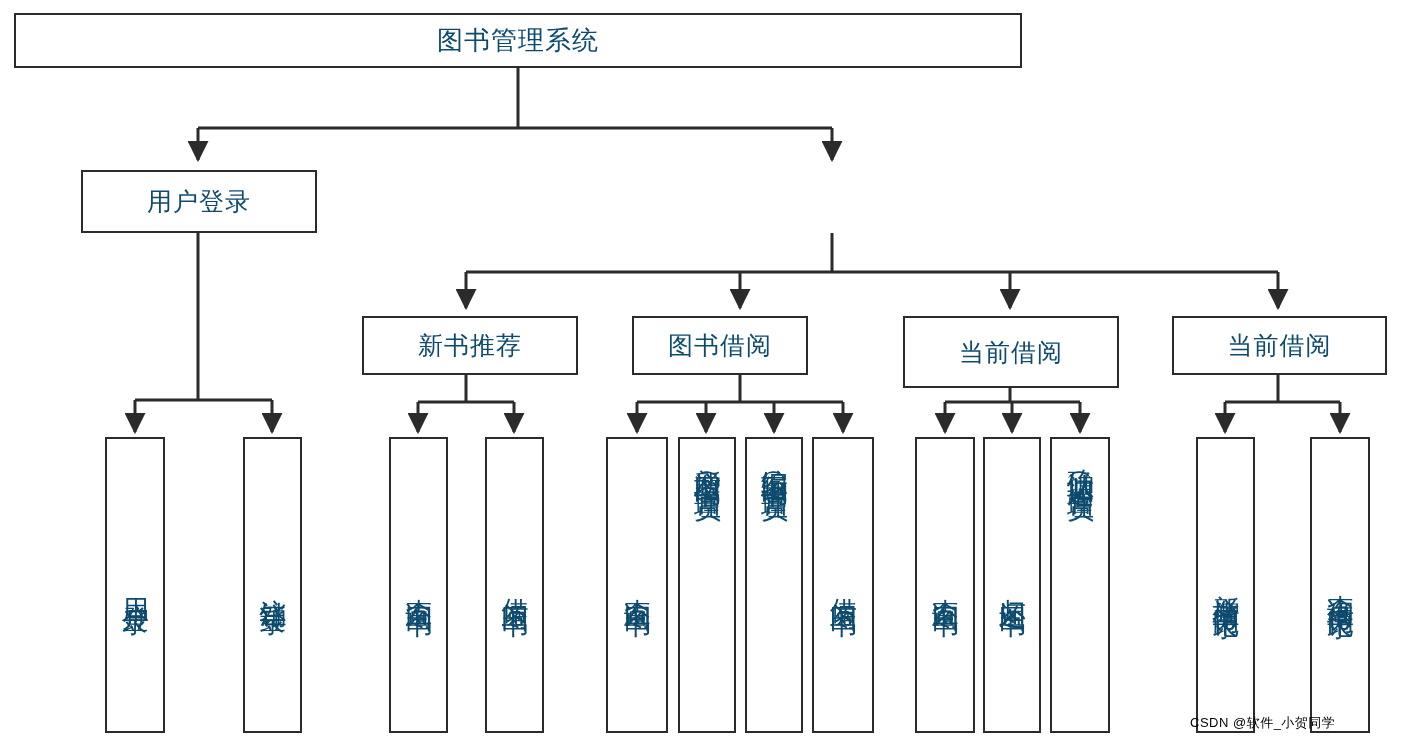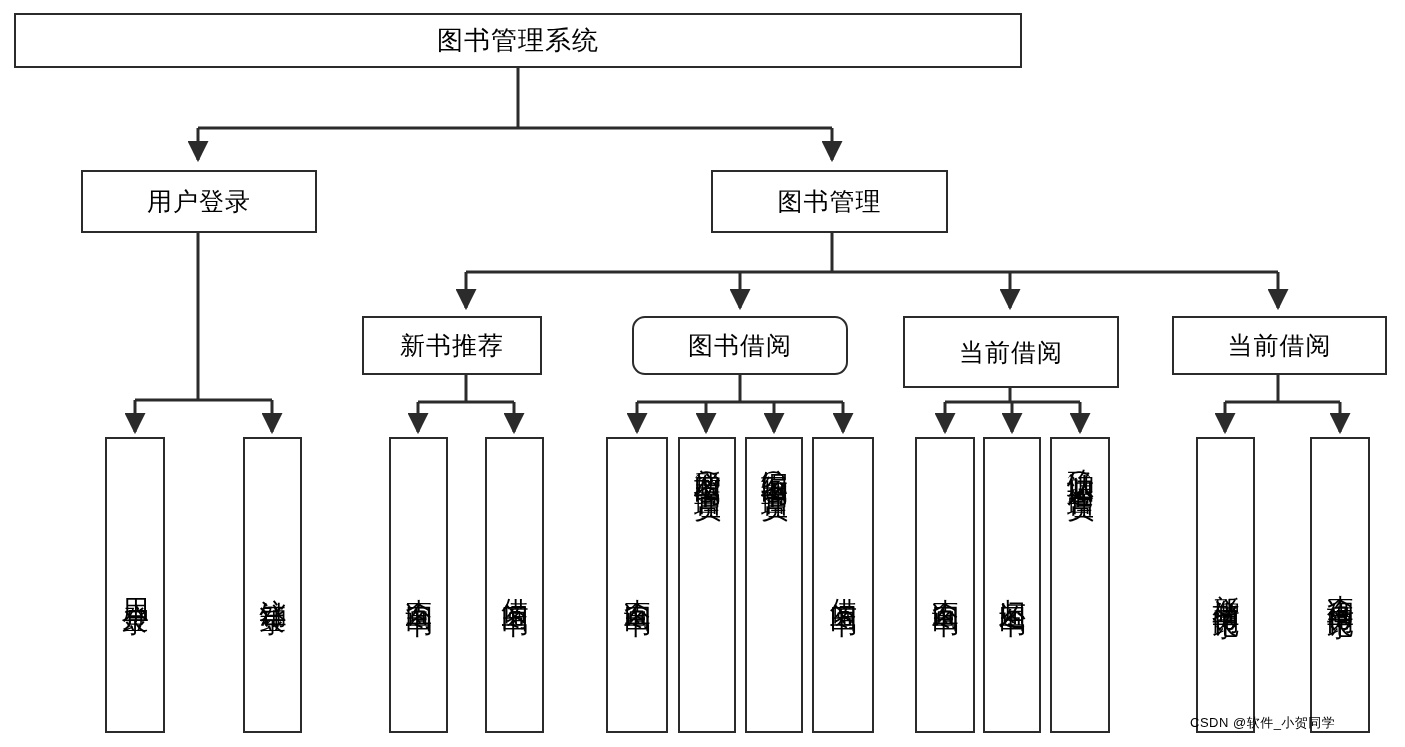--- a/index.html
+++ b/index.html
@@ -26,21 +26,21 @@
     pointer-events: none;
   }
   .node {
     position: absolute;
     box-sizing: border-box;
     border: 2px solid #2b2b2b;
     background: #ffffff;
     display: flex;
     align-items: center;
     justify-content: center;
-    color: #000000;
+    color: #0c4a6e;
   }
   .node .lbl {
     display: block;
     text-align: center;
     line-height: 1.15;
     white-space: nowrap;
   }
   
   .node.horiz .lbl {
     font-size: 25px;
@@ -131,29 +131,26 @@
   </svg>
 
   <div class="node horiz root" style="left:14px; top:13px; width:1008px; height:55px;">
     <span class="lbl">图书管理系统</span>
   </div>
 
   <div class="node horiz" style="left:81px; top:170px; width:236px; height:63px;">
     <span class="lbl">用户登录</span>
   </div>
 
-  <div class="node horiz" style="left:711px; top:170px; width:237px; height:63px;">
-    <span class="lbl">图书管理</span>
-  </div>
-
-  <div class="node horiz" style="left:362px; top:316px; width:180px; height:59px;">
+
+  <div class="node horiz" style="left:362px; top:316px; width:216px; height:59px;">
     <span class="lbl">新书推荐</span>
   </div>
 
-  <div class="node horiz" style="left:632px; top:316px; width:216px; height:59px;border-radius:13px;">
+  <div class="node horiz" style="left:632px; top:316px; width:176px; height:59px;">
     <span class="lbl">图书借阅</span>
   </div>
 
   <div class="node horiz" style="left:903px; top:316px; width:216px; height:72px;">
     <span class="lbl">当前借阅</span>
   </div>
 
   <div class="node horiz" style="left:1172px; top:316px; width:215px; height:59px;">
     <span class="lbl">当前借阅</span>
   </div>

